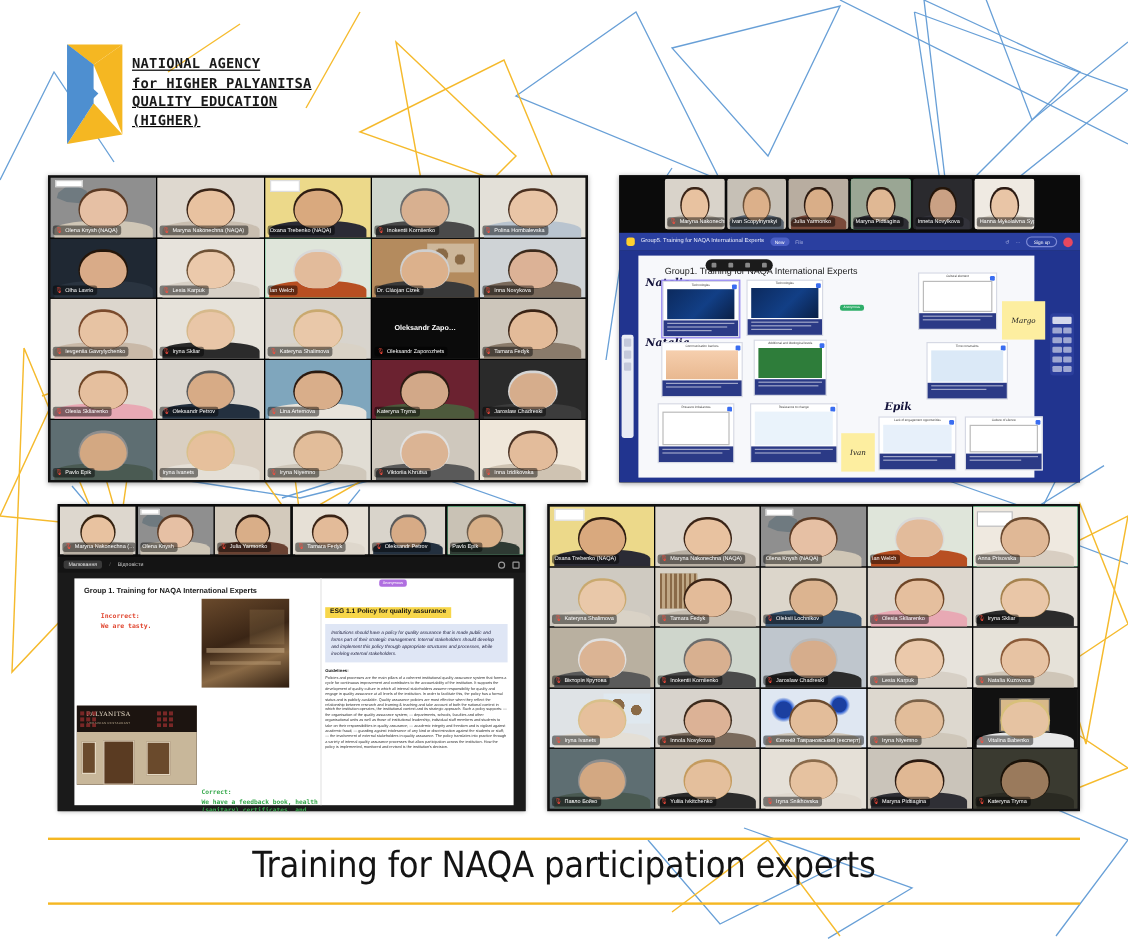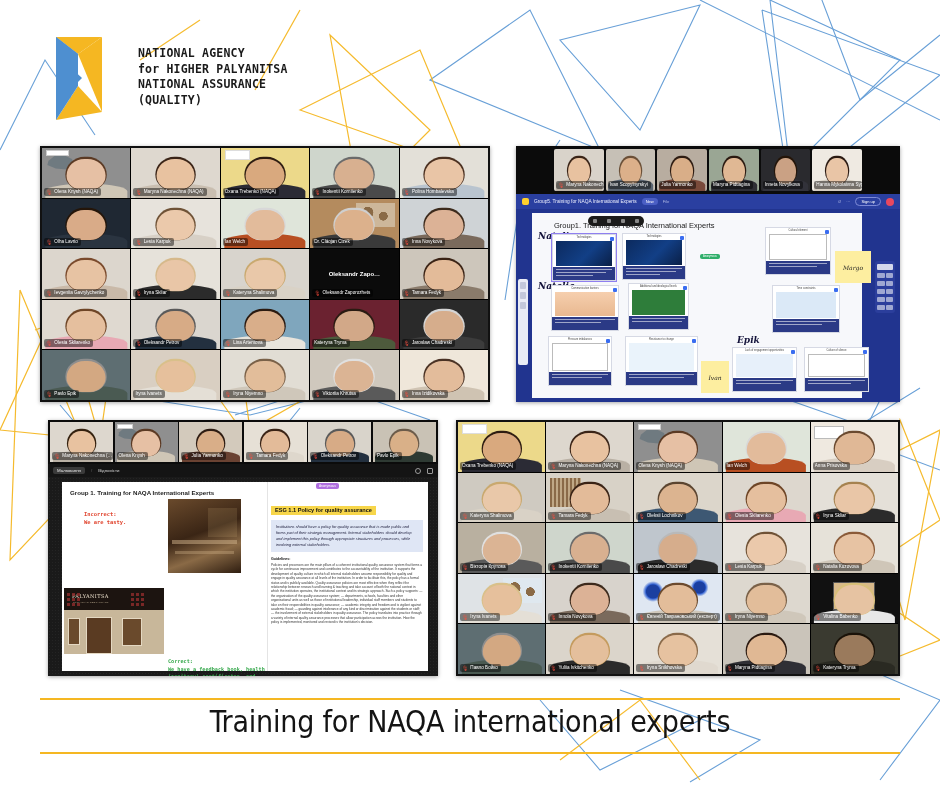--- a/index.html
+++ b/index.html
@@ -10,21 +10,21 @@
     overflow: hidden;
   }
   #stage { position: relative; width: 940px; height: 788px; background: #fff; }
 
   
   #deco { position: absolute; inset: 0; z-index: 0; pointer-events: none; }
 
   
   .logo-block { position: absolute; left: 48px; top: 34px; display: flex; align-items: flex-start; z-index: 5; }
   .logo-mark { position: relative; width: 62px; height: 90px; flex: none; }
-  .logo-text { margin-left: 28px; padding-top: 12px; }
+  .logo-text { margin-left: 0; padding-top: 12px; text-decoration: underline; }
   .logo-text div {
     font-family: "DejaVu Sans Mono", monospace;
     font-size: 11.5px; font-weight: 700; letter-spacing: .2px;
     color: #1a1a1a; line-height: 15.5px; white-space: nowrap;
   }
 
   
   .panel { position: absolute; background: #111; overflow: hidden; z-index: 3;
            box-shadow: 0 1px 4px rgba(0,0,0,.35); }
 
@@ -181,22 +181,22 @@
         <polygon points="54,3 54,78 30,20" fill="#F5B722"></polygon>
         <polygon points="8,3 30,20 8,86" fill="#4E8FD0"></polygon>
         <polygon points="8,86 54,78 30,52" fill="#F5B722"></polygon>
         <polygon points="8,20 34,44 8,70" fill="#4E8FD0"></polygon>
         <polygon points="8,3 8,86 30,52 30,20" fill="#4E8FD0"></polygon>
       </svg>
     </div>
     <div class="logo-text">
       <div>NATIONAL AGENCY</div>
       <div>for HIGHER PALYANITSA</div>
-      <div>NATIONAL ASSURANCE</div>
-      <div>(QUALITY)</div>
+      <div>QUALITY EDUCATION</div>
+      <div>(HIGHER)</div>
     </div>
   </div>
 
   <div class="panel" style="left:40px; top:146px; width:450px; height:256px; padding:2px;">
     <div class="grid" id="grid-tl" style="grid-template-columns:repeat(5,1fr); grid-template-rows:repeat(5,1fr);">
         <div class="tile">
           <div class="bg" style="background: rgb(143, 143, 143);"></div>
           <div style="position: absolute; left: 4%; top: 12%; width: 34%; height: 34%; background: rgb(111, 122, 128); clip-path: polygon(10% 40%, 30% 12%, 62% 8%, 88% 30%, 96% 62%, 70% 92%, 34% 86%, 6% 66%);"></div>
           <div style="position: absolute; left: 4%; top: 5%; width: 26%; height: 12%; background: rgb(255, 255, 255); border: 0.3px solid rgb(204, 204, 204);"></div>
           <div class="body" style="background: rgb(207, 198, 182);"></div>
@@ -987,16 +987,16 @@
           <div class="head" style="background: rgb(154, 122, 92); box-shadow: rgb(26, 18, 8) 0px -1px 0px 1.2px;"></div>
           <div class="nm">
             <span class="mic">🎙</span>
             <span>Kateryna Tryma</span>
           </div>
         </div>
       </div>
   </div>
 
   <div class="rule" style="top:698px"></div>
-  <div class="footer-title">Training for NAQA international experts</div>
+  <div class="footer-title">Training for NAQA participation experts</div>
   <div class="rule" style="top:752px"></div>
 
 </div>
 
 </body></html>

